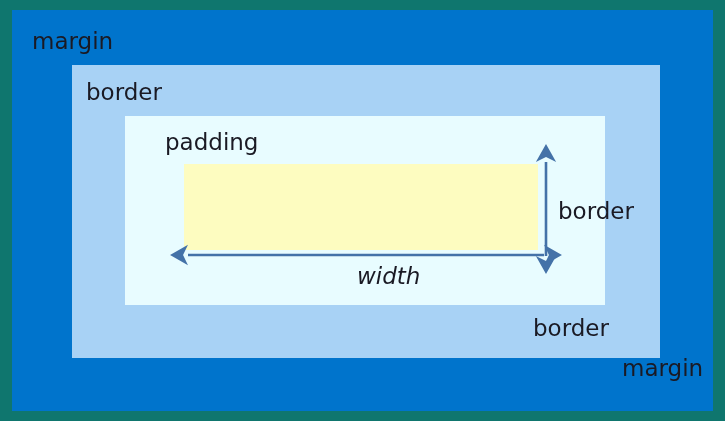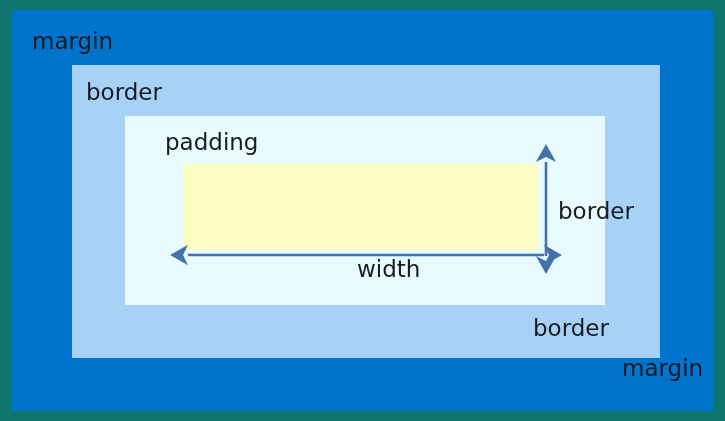--- a/index.html
+++ b/index.html
@@ -82,22 +82,23 @@
   }
   #label-contents {
     left: 300px;
     top: 200px;
     font-size: 22px;
     font-family: "DejaVu Sans Mono", monospace;
     letter-spacing: 0.5px;
   }
   #label-width {
     left: 357px;
-    top: 258px;
+    top: 265px;
     font-size: 23px;
+    font-style: italic;
   }
   #label-height {
     left: 558px;
     top: 200px;
     font-size: 23px;
   }
   #label-border-bottom {
     left: 533px;
     top: 317px;
     font-size: 23px;

